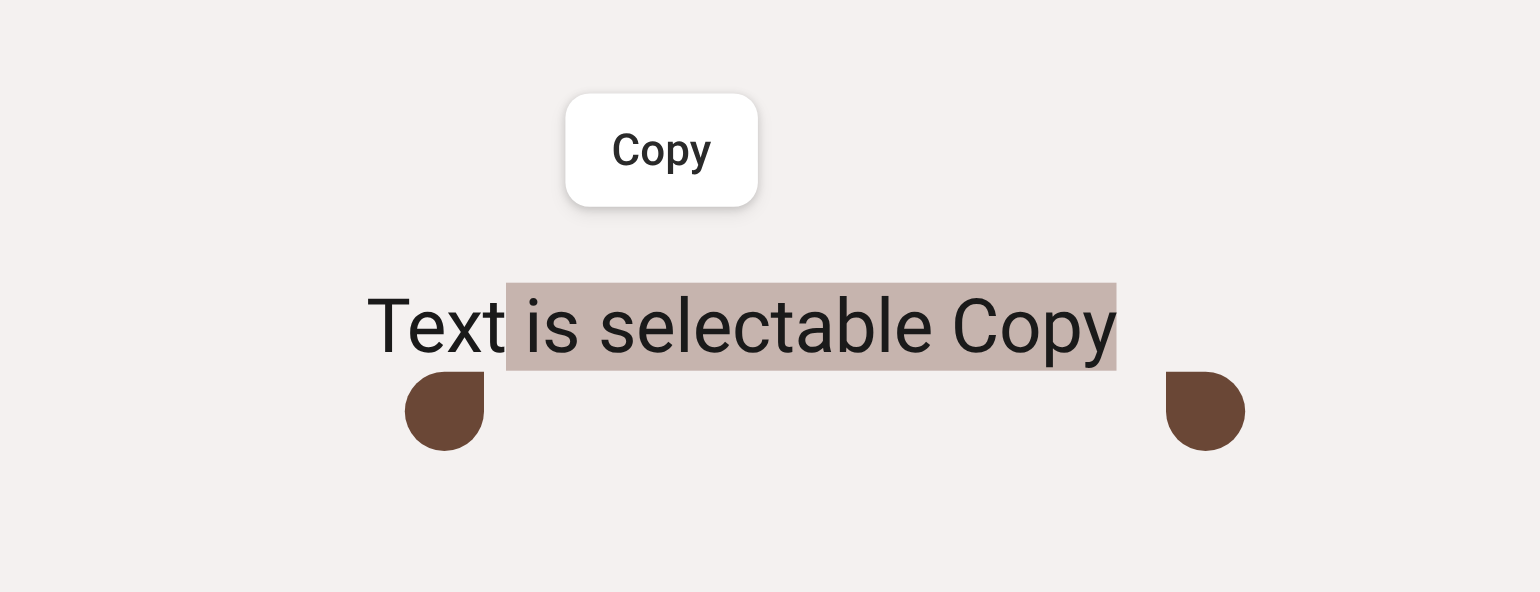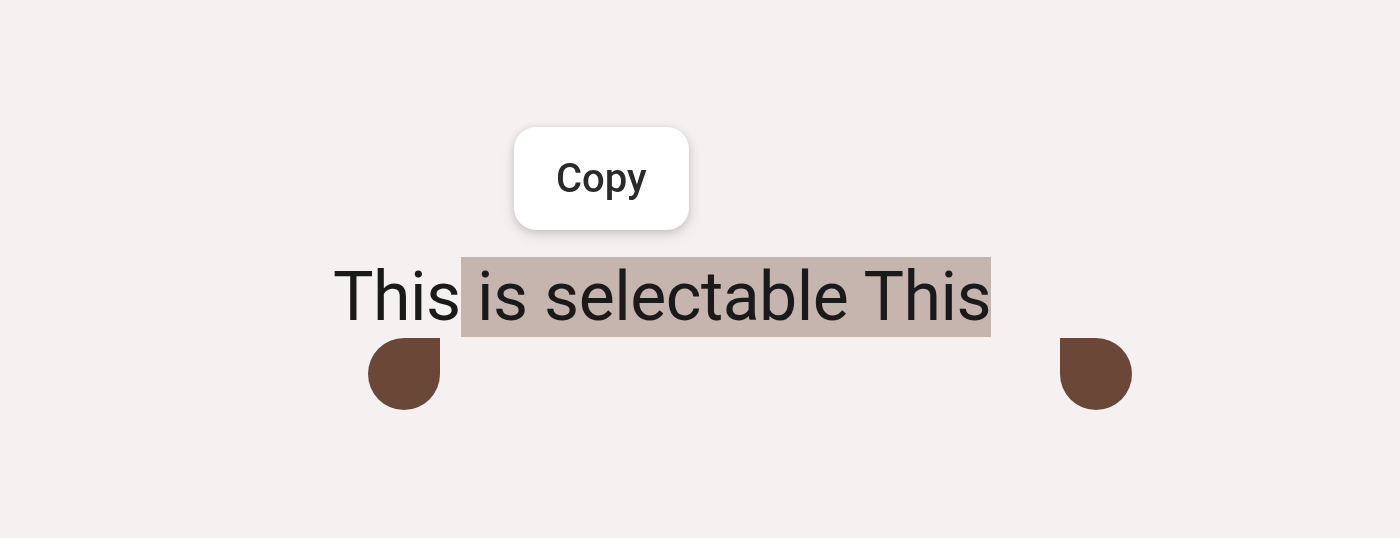--- a/index.html
+++ b/index.html
@@ -21,21 +21,20 @@
       position: absolute;
       top: 85px;
       left: 514px;
       background: #ffffff;
       border-radius: 22px;
       box-shadow: 0 2px 8px rgba(0,0,0,0.15), 0 6px 16px rgba(0,0,0,0.08);
       display: flex;
       align-items: center;
       padding: 28px 42px;
       gap: 48px;
-      margin-top: 42px;
     }
 
     .menu-item {
       font-size: 40px;
       font-weight: 500;
       color: #2a2a2a;
       cursor: pointer;
       white-space: nowrap;
     }
 
@@ -81,16 +80,16 @@
       border-radius: 0 50% 50% 50%;
     }
   </style>
 </head>
 <body>
 
 <div class="context-menu">
   <span class="menu-item">Copy</span>
 </div>
 
-<div class="text-container"><span class="text-before">This</span><span class="text-selected"> is selectable This</span></div>
+<div class="text-container"><span class="text-before">Text</span><span class="text-selected"> is selectable Copy</span></div>
 
 <div class="handle-left"></div>
 <div class="handle-right"></div>
 
 </body></html>

